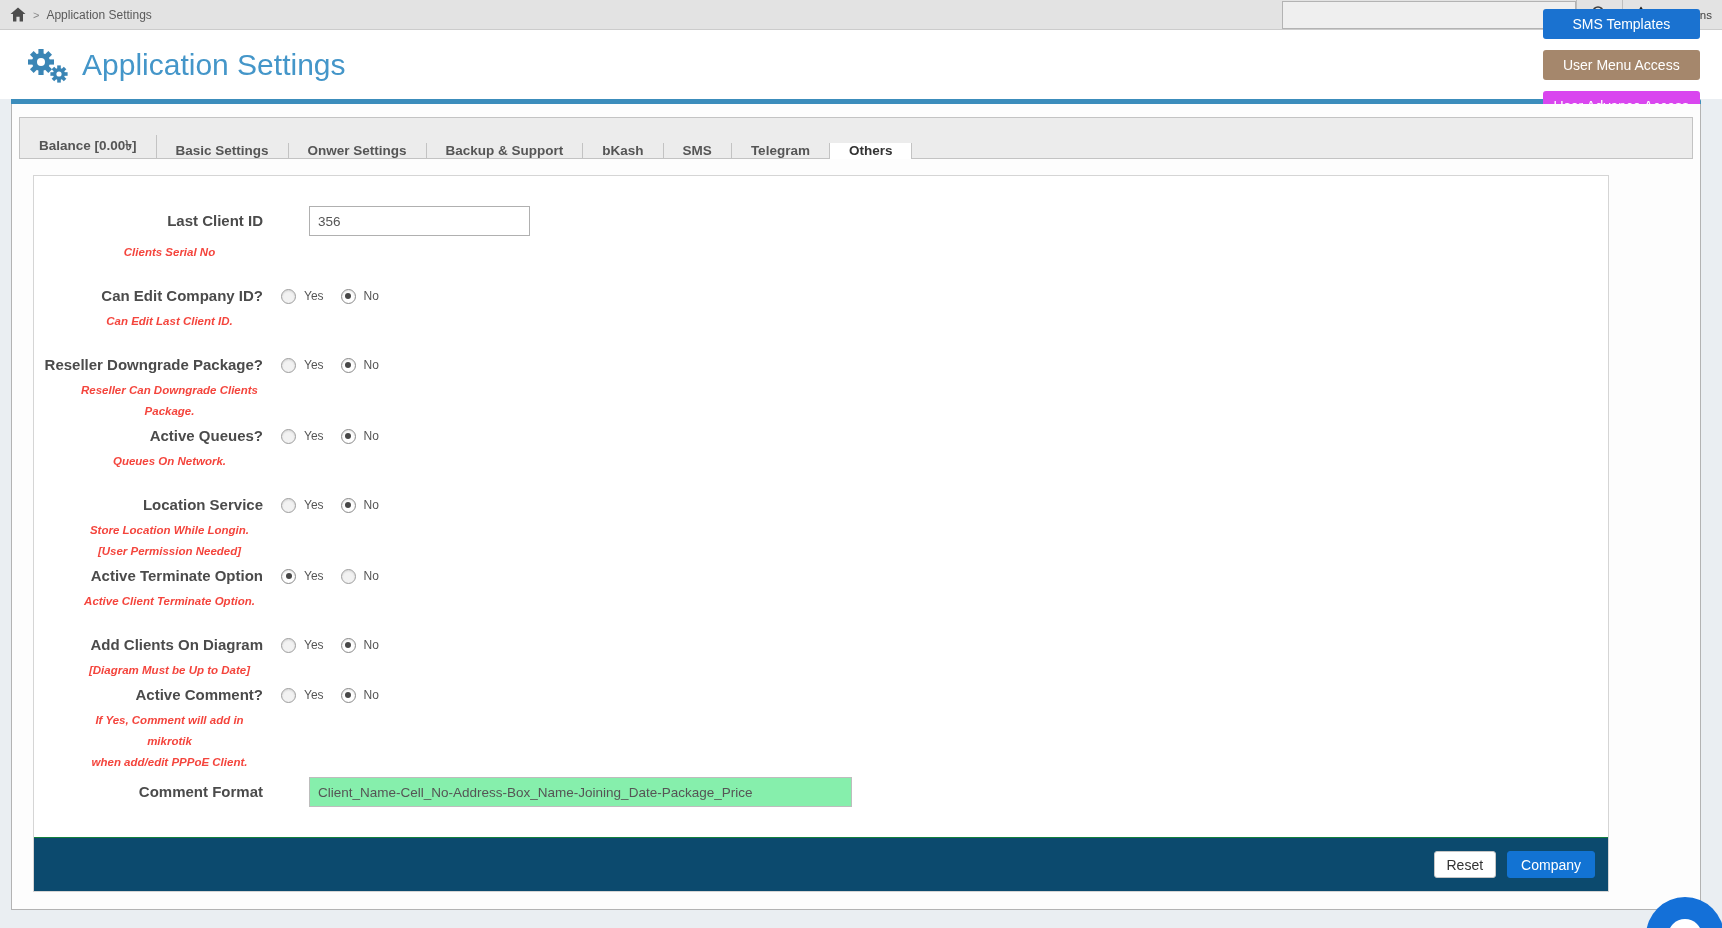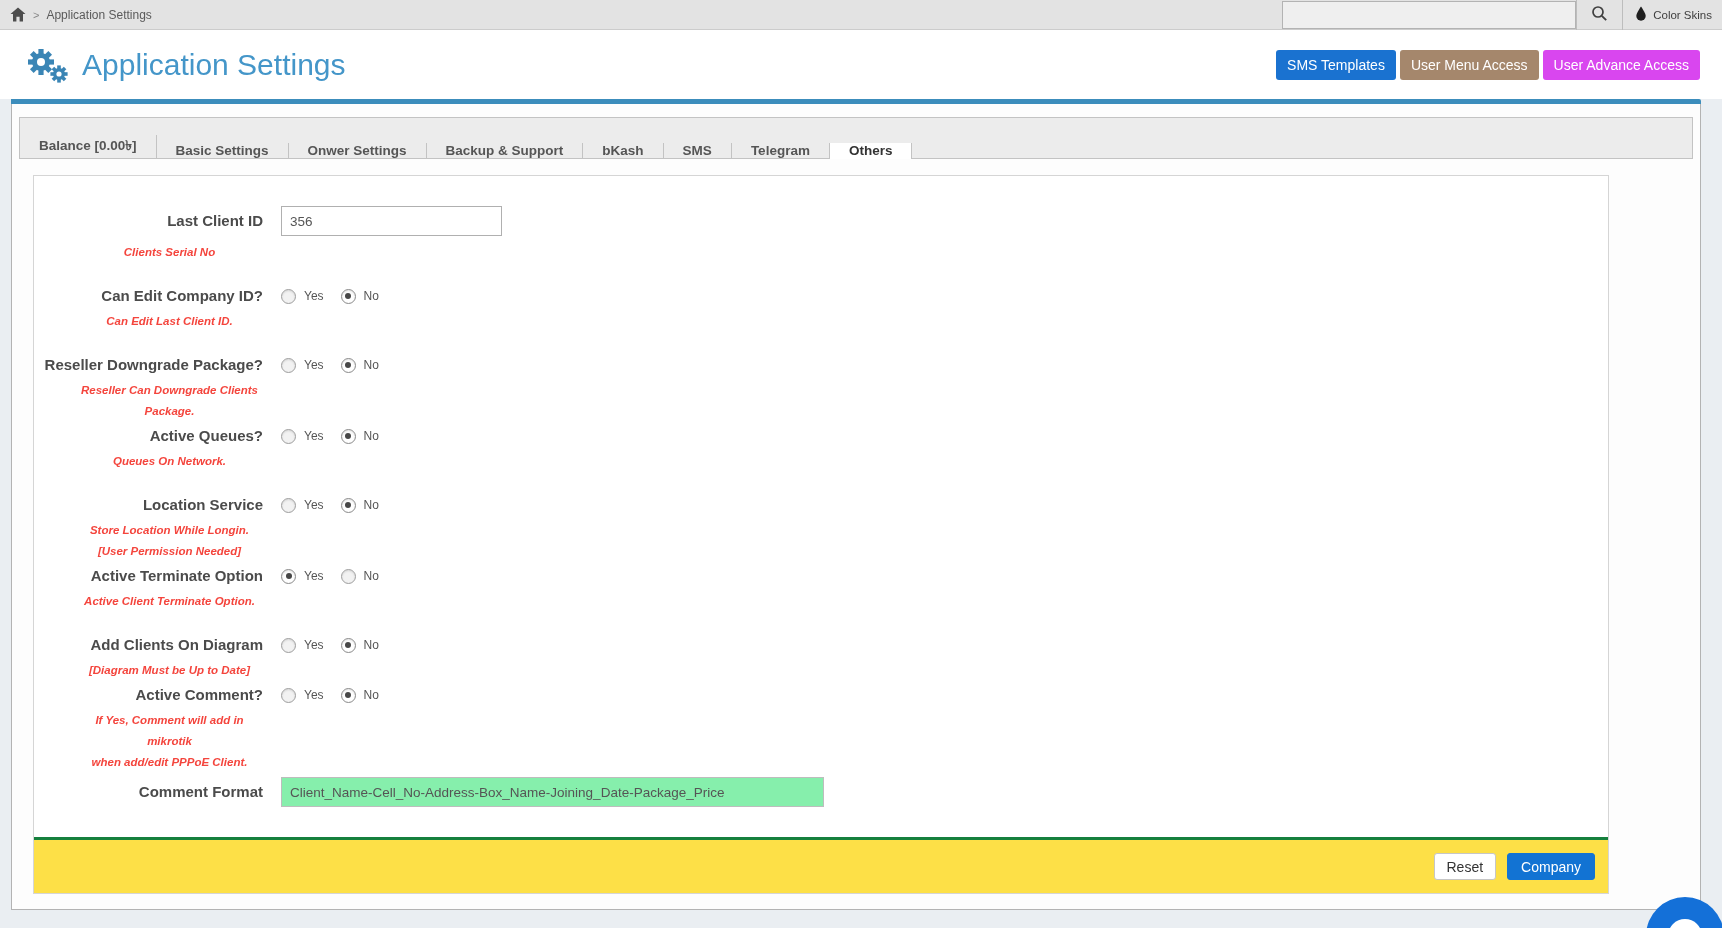--- a/index.html
+++ b/index.html
@@ -32,21 +32,21 @@
   }
   .color-skins { display:flex; align-items:center; gap:6px; padding:0 10px 0 12px; font-size:11.5px; color:#3f3f3f; cursor:pointer; white-space:nowrap; }
 
   
   .pageheader {
     height:69px; background:#ffffff; display:flex; align-items:center;
     padding:0 16px 0 26px;
   }
   .title-ico { margin-right:12px; display:flex; align-items:flex-start; }
   .page-title { font-size:30px; font-weight:400; color:#4496c9; }
-  .header-buttons { margin-left:auto; display:flex; gap:4px; margin-right:6px; }
+  .header-buttons { margin-left:auto; display:flex; gap:11px; margin-right:6px;flex-direction:column; }
   .hbtn {
     height:30px; padding:0 11px; border:none; border-radius:3px;
     color:#fff; font-size:14px; font-family:"Liberation Sans",sans-serif; cursor:pointer;
     white-space:nowrap;
   }
 
   
   .bluebar { margin:0 20px 0 11px; width:1690px; height:5px; background:#3c8dbc; border-radius:0 2px 0 0; }
   .container {
     margin-left:11px; width:1690px; height:806px;
@@ -76,34 +76,34 @@
   .flabel { width:100%; text-align:right; font-size:15px; font-weight:700; color:#4b4b4b; line-height:19px; }
   .inputrow .flabel { line-height:30px; }
   .fhelper {
     width:100%; padding-left:42px; text-align:center;
     font-size:11.5px; font-weight:700; font-style:italic; color:#f4453d; line-height:21px;
   }
   .flabel + .fhelper { margin-top:6px; }
   .ctrlcol { margin-left:18px; display:flex; align-items:flex-start; }
   .finput {
     width:221px; height:30px; border:1px solid #b0b0b0; padding:0 8px;
-    font-size:13.5px; color:#555; font-family:"Liberation Sans",sans-serif; outline:none;
+    font-size:13.5px; color:#555; font-family:"Liberation Sans",sans-serif; outline:none;margin-left:28px;
   }
   .finput:disabled { width:543px; background:#86efac; color:#555; border-color:#bdbdbd; }
   .radiowrap { display:flex; align-items:center; margin-right:17px; height:20px; cursor:pointer; }
   .radio {
     width:15px; height:15px; border-radius:50%; border:1px solid #9e9e9e;
     background:#f2f2f2; box-shadow:inset 0 1px 2px rgba(0,0,0,.12); position:relative; flex:none;
   }
   .radio.checked { background:#fff; border-color:#8a8a8a; }
   .radio.checked::after { content:''; position:absolute; left:3.5px; top:3.5px; width:6px; height:6px; border-radius:50%; background:#474747; }
   .radiolabel { font-size:12px; color:#555; margin-left:8px; }
 
   .panel-footer {
-    background:#fde047; border-top:3px solid #15803d;
+    background:#0c4a6e; border-top:1px solid #15803d;
     padding:13px 13px; display:flex; justify-content:flex-end; gap:11px;
   }
   .reset-btn {
     height:27px; padding:0 12px; background:#fff; border:1px solid #c6c6c6;
     border-radius:3px; color:#333; font-size:14px; font-family:"Liberation Sans",sans-serif; cursor:pointer;
   }
   .submit-btn {
     height:27px; padding:0 13px; background:#1273d3; border:1px solid #1273d3;
     border-radius:3px; color:#fff; font-size:14px; font-family:"Liberation Sans",sans-serif; cursor:pointer;
   }

